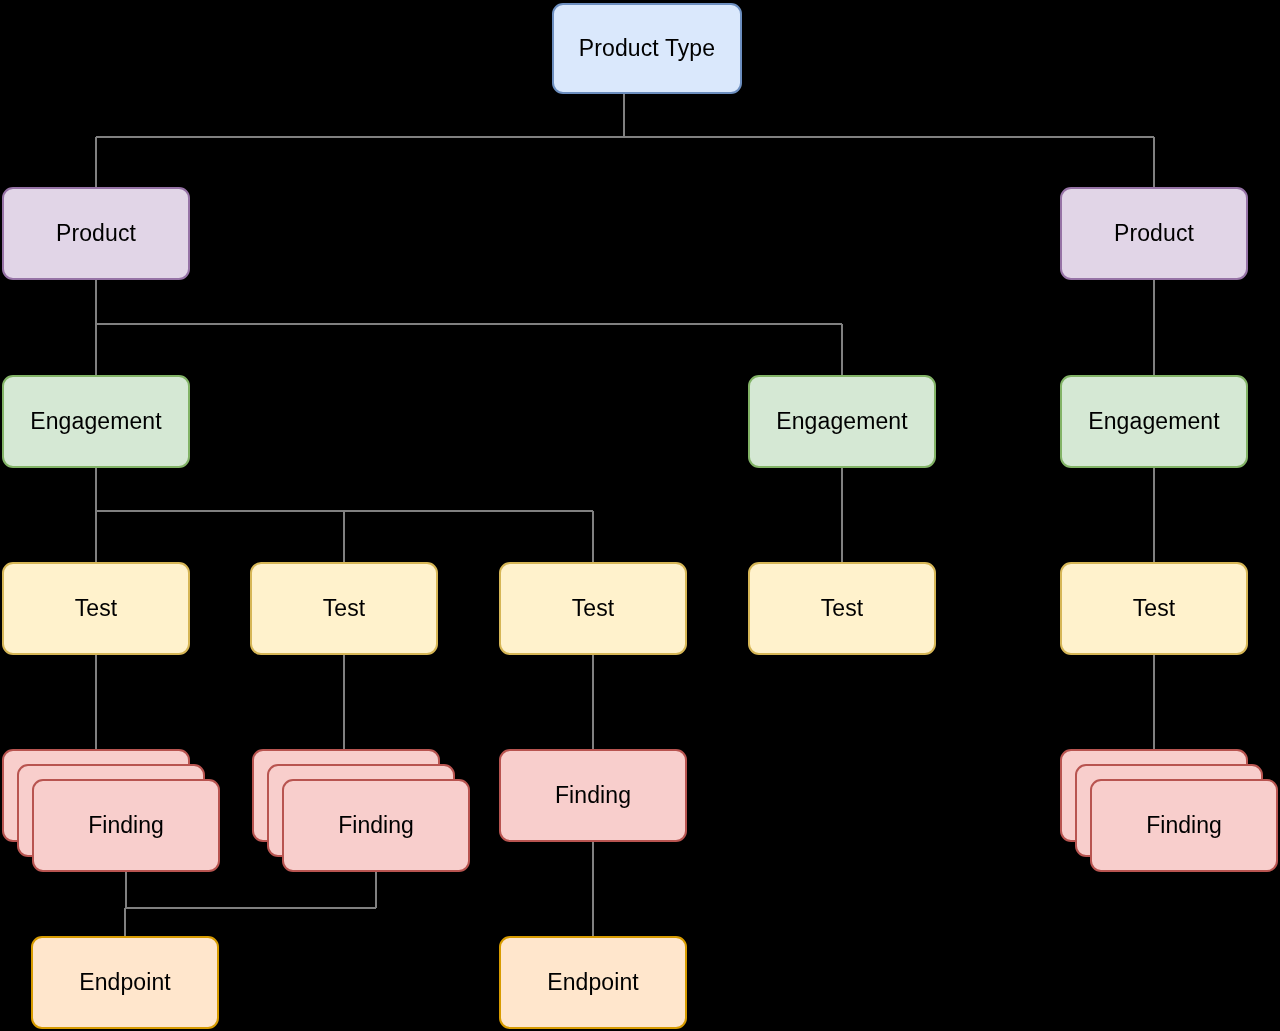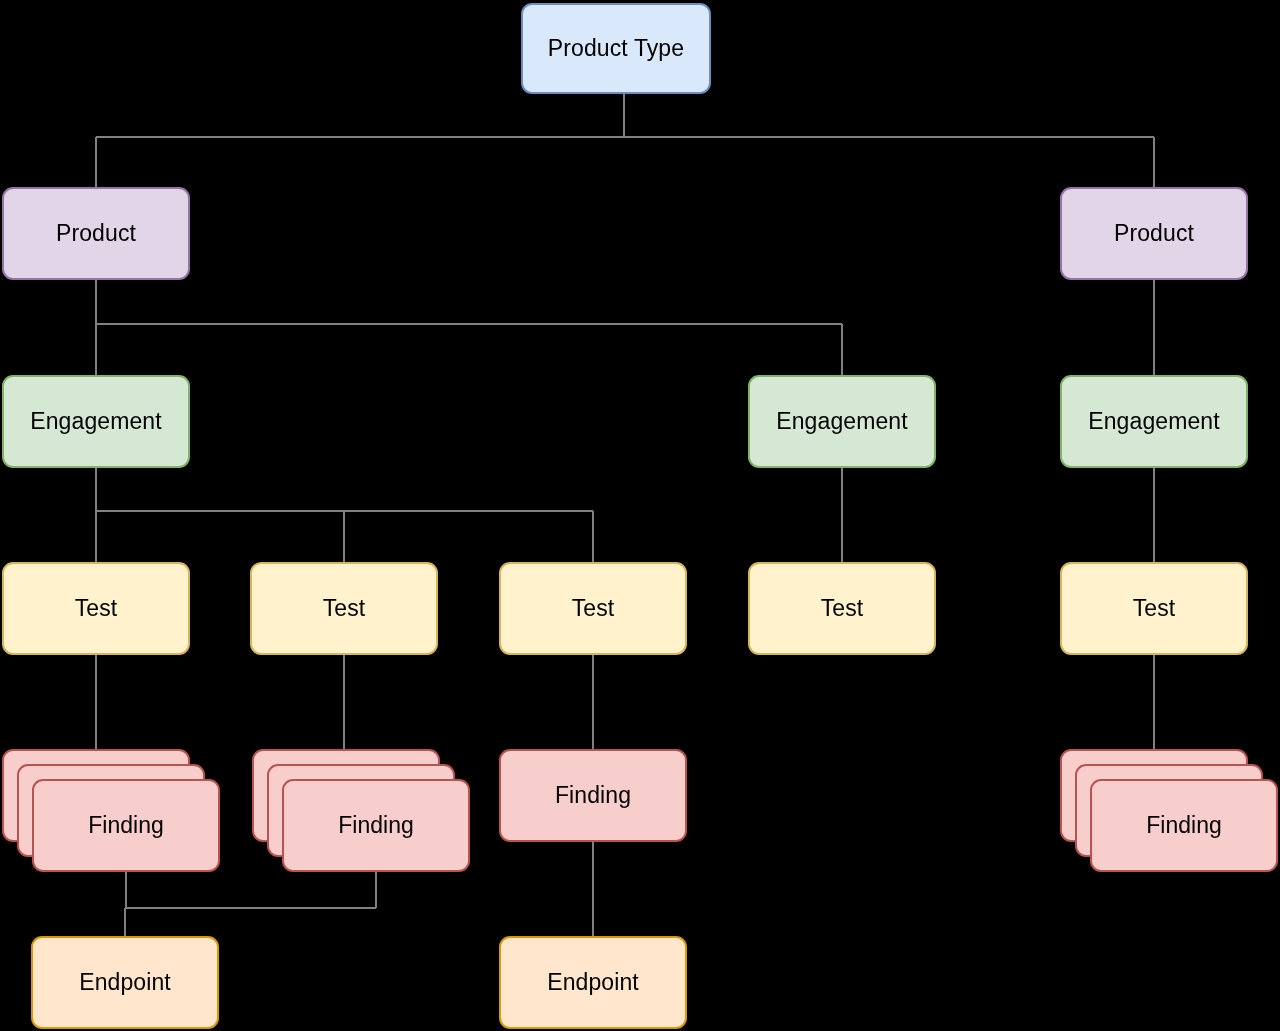--- a/index.html
+++ b/index.html
@@ -86,21 +86,21 @@
         <path d="M 1154 655 L 1154 779" stroke="#808080" stroke-width="2" fill="none"></path>
         <path d="M 593 842 L 593 936" stroke="#808080" stroke-width="2" fill="none"></path>
         <path d="M 126 872 L 126 908" stroke="#808080" stroke-width="2" fill="none"></path>
         <path d="M 376 872 L 376 908" stroke="#808080" stroke-width="2" fill="none"></path>
         <path d="M 125 908 L 376 908" stroke="#808080" stroke-width="2" fill="none"></path>
         <path d="M 125 908 L 125 936" stroke="#808080" stroke-width="2" fill="none"></path>
       </g>
   </svg>
 
   <div id="node-layer">
-      <div class="node" style="left: 521px; top: 3px; width: 190px; height: 91px; background: rgb(218, 232, 252); border-color: rgb(108, 142, 191);">
+      <div class="node" style="left: 552px; top: 3px; width: 190px; height: 91px; background: rgb(218, 232, 252); border-color: rgb(108, 142, 191);">
         <span class="label">Product Type</span>
       </div>
       <div class="node" style="left: 2px; top: 187px; width: 188px; height: 93px; background: rgb(225, 213, 231); border-color: rgb(150, 115, 166);">
         <span class="label">Product</span>
       </div>
       <div class="node" style="left: 1060px; top: 187px; width: 188px; height: 93px; background: rgb(225, 213, 231); border-color: rgb(150, 115, 166);">
         <span class="label">Product</span>
       </div>
       <div class="node" style="left: 2px; top: 375px; width: 188px; height: 93px; background: rgb(213, 232, 212); border-color: rgb(130, 179, 102);">
         <span class="label">Engagement</span>

